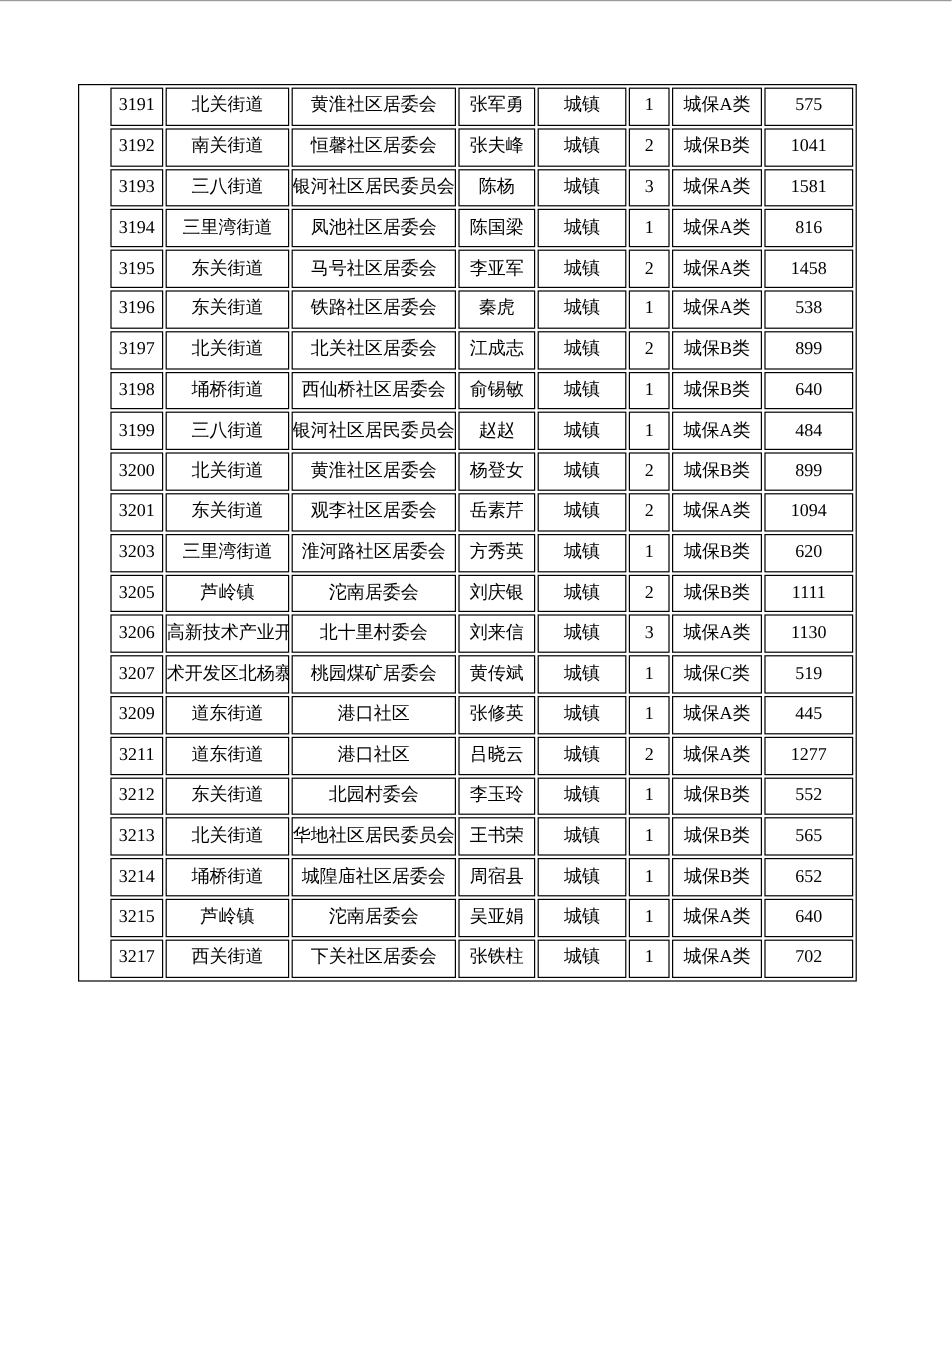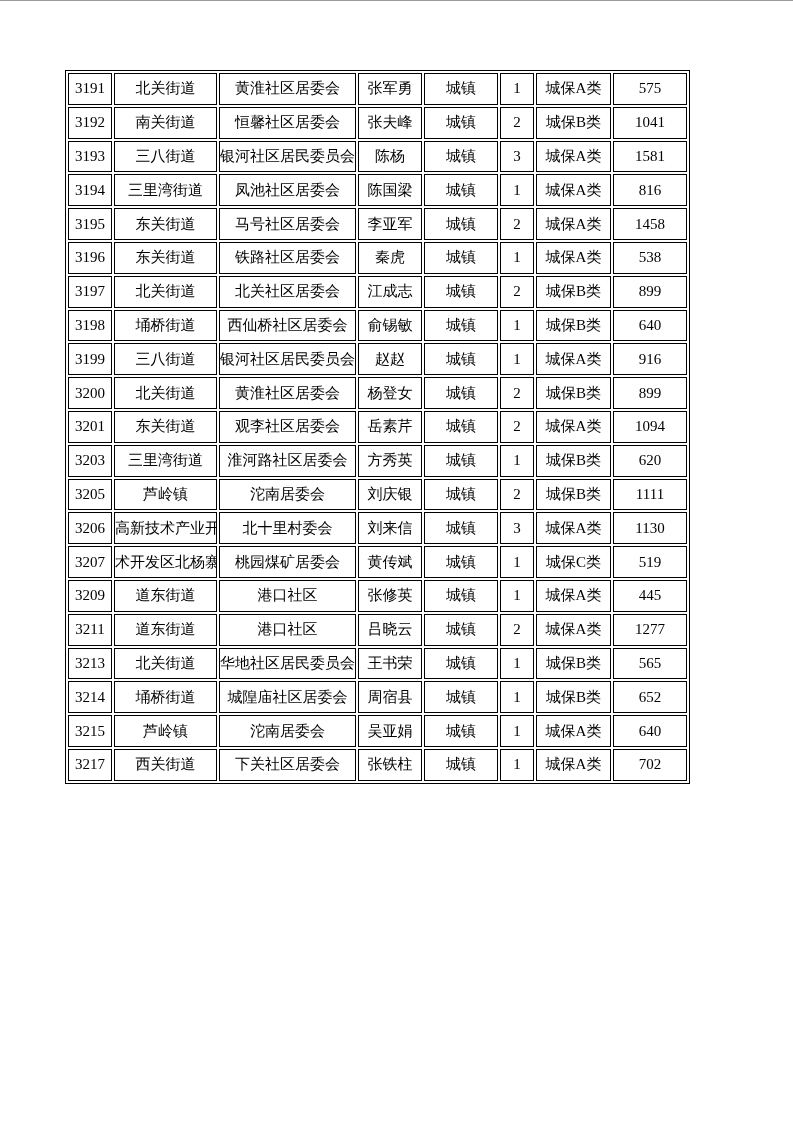--- a/index.html
+++ b/index.html
@@ -28,20 +28,21 @@
     position: absolute;
     left: 65px;
     top: 70px;
     width: 625px;
     box-sizing: border-box;
     table-layout: fixed;
     border-collapse: separate;
     border-spacing: 2px;
     border: 1px solid #000000;
     background: #ffffff;
+    padding-left: 24px;
   }
   table.data-table td {
     border: 1px solid #000000;
     height: 29.8px;
     text-align: center;
     vertical-align: middle;
     font-size: 15px;
     line-height: 1;
     white-space: nowrap;
     overflow: hidden;
@@ -156,21 +157,21 @@
           <td>640</td>
         </tr>
         <tr>
           <td>3199</td>
           <td>三八街道</td>
           <td>银河社区居民委员会</td>
           <td>赵赵</td>
           <td>城镇</td>
           <td>1</td>
           <td>城保A类</td>
-          <td>916</td>
+          <td>484</td>
         </tr>
         <tr>
           <td>3200</td>
           <td>北关街道</td>
           <td>黄淮社区居委会</td>
           <td>杨登女</td>
           <td>城镇</td>
           <td>2</td>
           <td>城保B类</td>
           <td>899</td>
@@ -237,20 +238,30 @@
         </tr>
         <tr>
           <td>3211</td>
           <td>道东街道</td>
           <td>港口社区</td>
           <td>吕晓云</td>
           <td>城镇</td>
           <td>2</td>
           <td>城保A类</td>
           <td>1277</td>
+        </tr>
+        <tr>
+          <td>3212</td>
+          <td>东关街道</td>
+          <td>北园村委会</td>
+          <td>李玉玲</td>
+          <td>城镇</td>
+          <td>1</td>
+          <td>城保B类</td>
+          <td>552</td>
         </tr>
         <tr>
           <td>3213</td>
           <td>北关街道</td>
           <td>华地社区居民委员会</td>
           <td>王书荣</td>
           <td>城镇</td>
           <td>1</td>
           <td>城保B类</td>
           <td>565</td>

